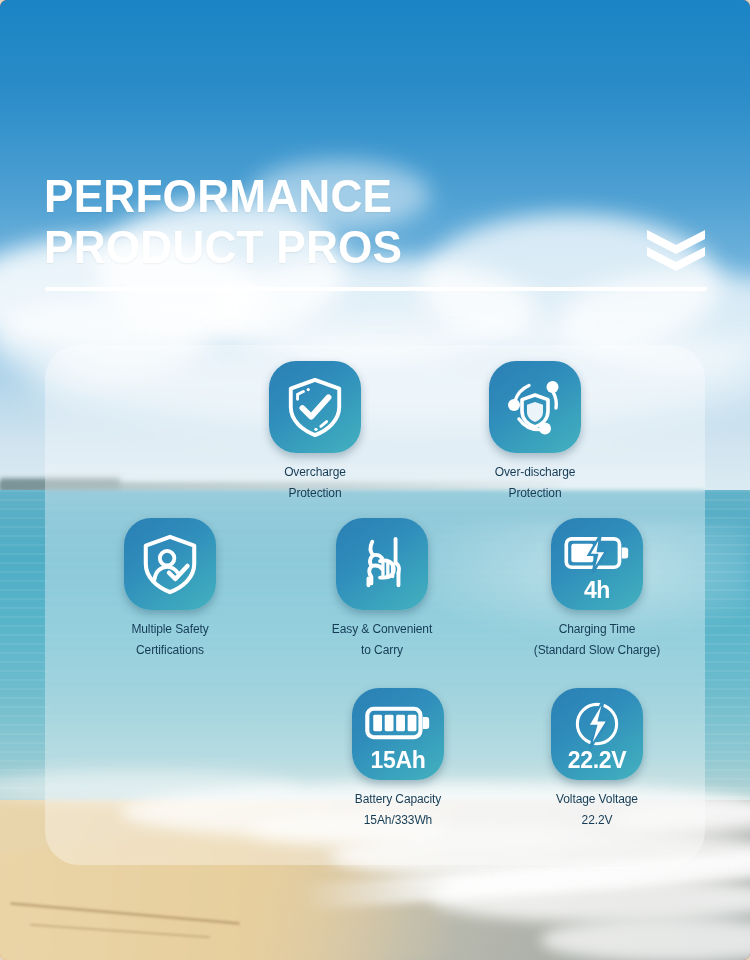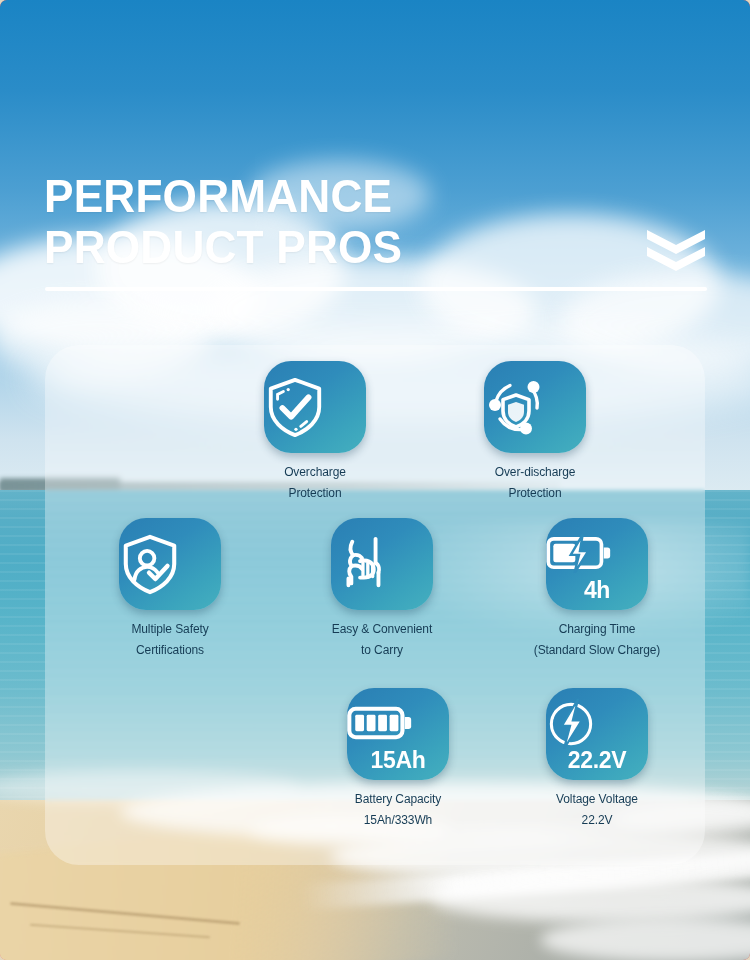--- a/index.html
+++ b/index.html
@@ -156,25 +156,25 @@
     position:absolute; left:45px; top:345px; width:660px; height:520px;
     background:rgba(255,255,255,.34);
     border-radius:34px;
     backdrop-filter:blur(2px);
   }
 
   
   .features{ position:absolute; left:45px; top:345px; width:660px; height:520px; }
   .feat{ position:absolute; width:200px; text-align:center; }
   .tile{
-    width:102px; height:92px; margin:0 auto;
+    width:92px; height:92px; margin:0 auto;
     border-radius:27px;
     background:linear-gradient(145deg,#2a7fb4 0%,#2f8cbb 38%,#3aa3bd 75%,#45b0bf 100%);
     box-shadow:0 4px 9px rgba(20,60,85,.30);
-    display:flex; align-items:center; 
+    display:flex; align-items:center; justify-content:center;
     position:relative;
   }
   .tile svg{ display:block; }
   .tile .val{
     position:absolute; left:0; right:0; bottom:6px;
     color:#fff; font-weight:700; font-size:23px; letter-spacing:-.3px;
     font-family:"Liberation Sans Narrow","Liberation Sans",sans-serif;
     text-align:center;
   }
   .caption{

